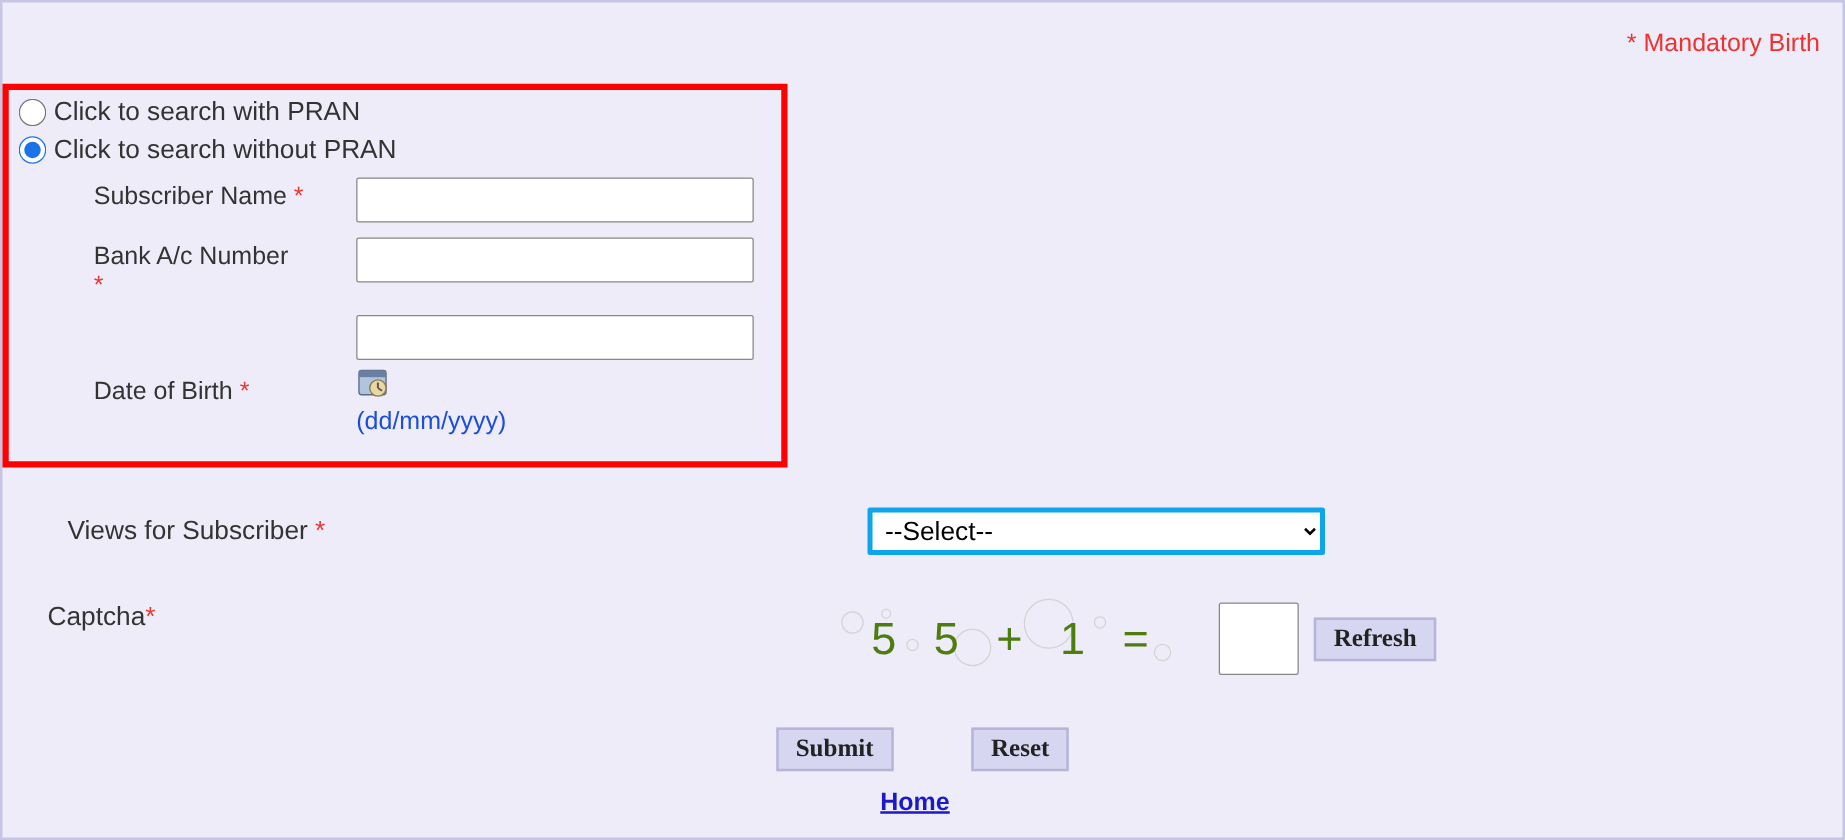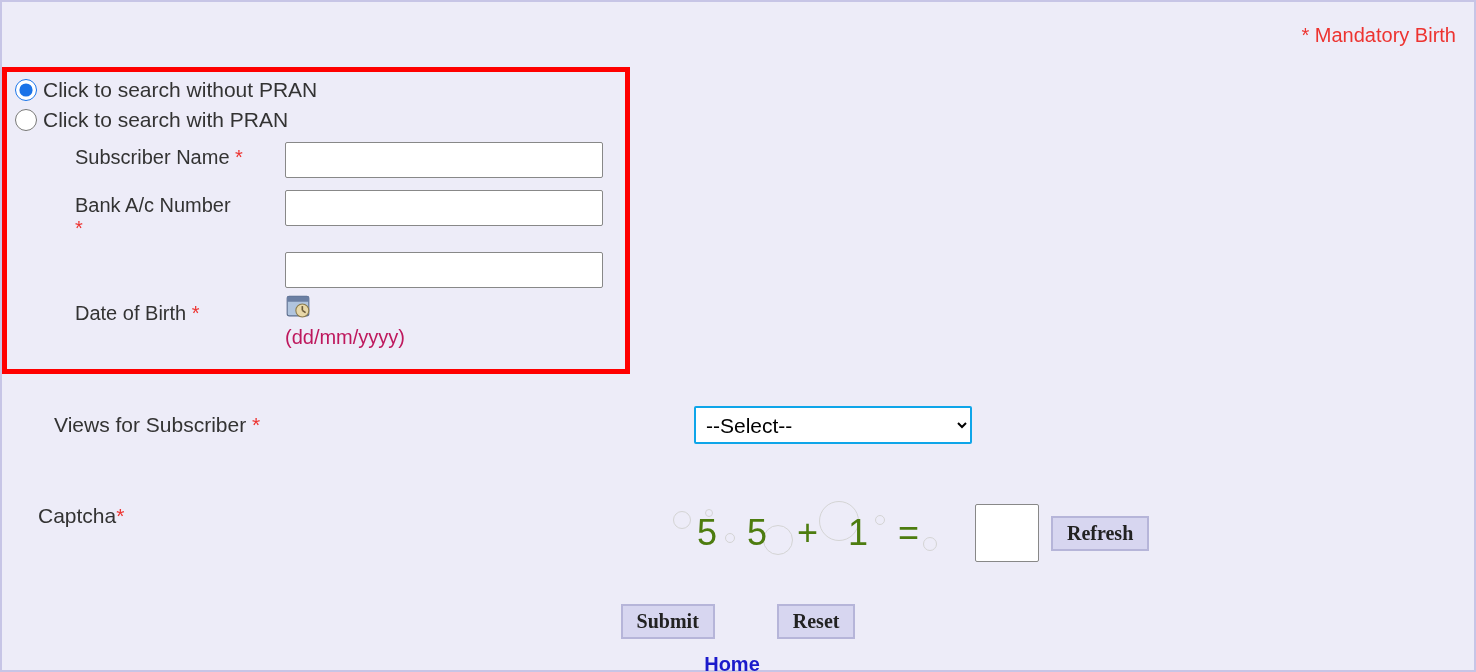--- a/index.html
+++ b/index.html
@@ -87,47 +87,47 @@
       height: 26px;
       display: inline-block;
       position: relative;
     }
     .calendar-icon svg {
       width: 100%;
       height: 100%;
     }
     .hint {
       font-size: 20px;
-      color: #be185d;
+      color: #1d4ed8;
       margin-top: 4px;
     }
     .views-row {
       display: flex;
       align-items: center;
       margin-top: 32px;
       padding-left: 52px;
     }
     .views-label {
       width: 640px;
       font-size: 21px;
       color: #333;
     }
     .select-dd {
-      width: 278px;
+      width: 366px;
       height: 38px;
-      border: 2px solid #0ea5e9;
+      border: 4px solid #0ea5e9;
       background-color: #fff;
       font-size: 21px;
       padding: 2px 6px;
       border-radius: 2px;
     }
     .captcha-row {
       display: flex;
       align-items: flex-start;
-      margin-top: 60px;
+      margin-top: 38px;
       padding-left: 36px;
     }
     .captcha-label {
       width: 625px;
       font-size: 21px;
       color: #333;
     }
     .captcha-content {
       display: flex;
       align-items: center;
@@ -200,26 +200,26 @@
   </style>
 </head>
 <body>
 
 <div class="container">
 
   <div class="mandatory-note">* Mandatory Birth</div>
 
   <div class="search-box">
     <label class="radio-row">
+      <input type="radio" name="searchtype" style="">
+      <span>Click to search with PRAN</span>
+    </label>
+    <label class="radio-row">
       <input type="radio" name="searchtype" checked="" style="">
       <span>Click to search without PRAN</span>
-    </label>
-    <label class="radio-row">
-      <input type="radio" name="searchtype" style="">
-      <span>Click to search with PRAN</span>
     </label>
 
     <div class="form-fields">
       <div class="form-row">
         <div class="form-label">
           <span>Subscriber Name</span>
           <span class="req">*</span>
         </div>
         <input type="text" class="text-input" style="">
       </div>

